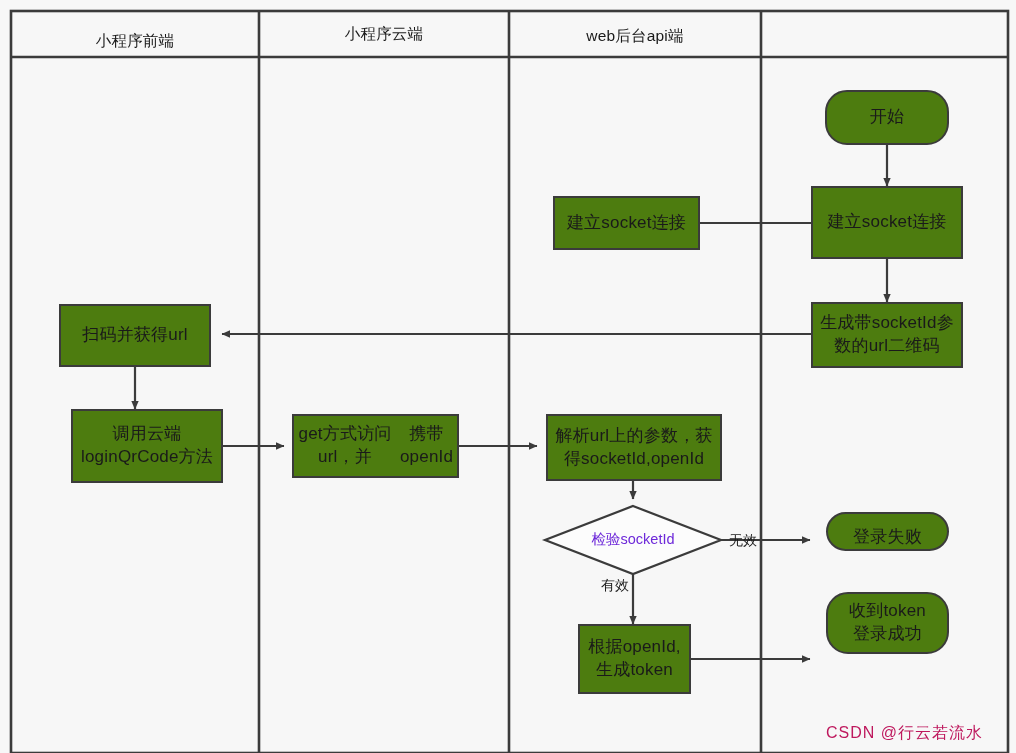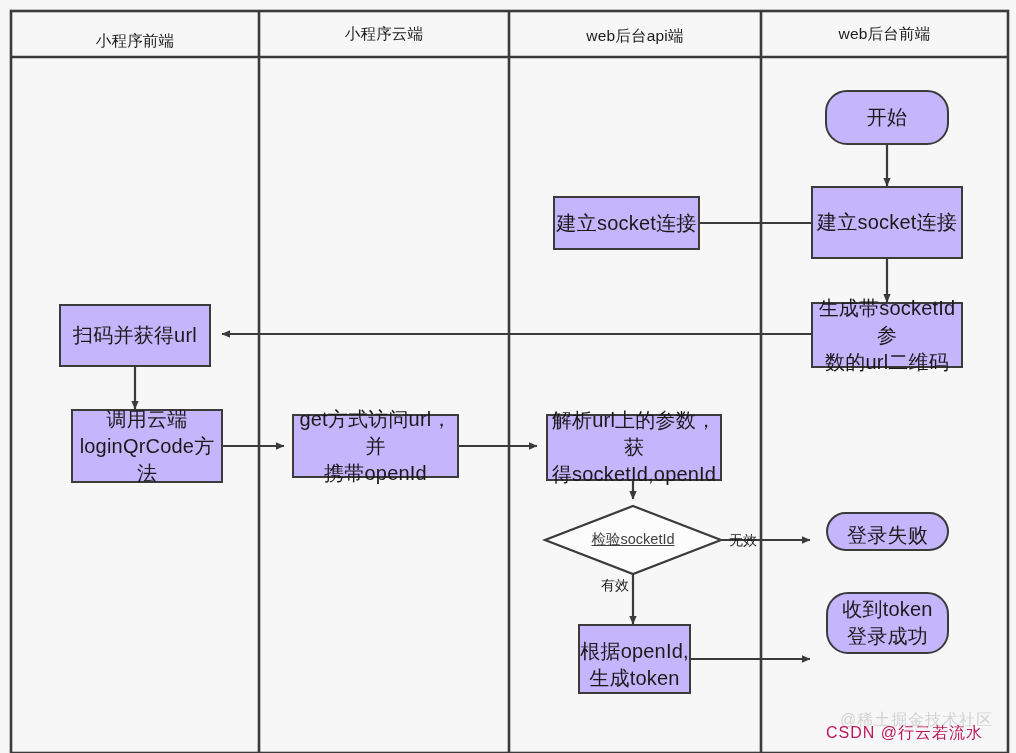--- a/index.html
+++ b/index.html
@@ -23,50 +23,49 @@
   svg.layer {
     position: absolute;
     left: 0;
     top: 0;
     width: 1016px;
     height: 753px;
   }
   .node {
     position: absolute;
     box-sizing: border-box;
-    background: #c4b5fd;
+    background: #4d7c0f;
     border: 2px solid #3b3b3b;
     display: flex;
     align-items: center;
     justify-content: center;
     text-align: center;
     color: #1a1a1a;
-    font-size: 20px;
+    font-size: 17px;
     line-height: 1.35;
     letter-spacing: 0.2px;
   }
   .node.terminal {
     border-radius: 22px;
   }
   .node.lane-header {
     border: none;
     background: transparent;
     font-size: 15.5px;
   }
   .diamond-label {
     position: absolute;
     display: flex;
     align-items: center;
     justify-content: center;
     text-align: center;
-    color: #404040;
+    color: #6d28d9;
     font-size: 14.5px;
     line-height: 1.35;
     pointer-events: none;
-    text-decoration: underline;
   }
   .edge-label {
     position: absolute;
     color: #1a1a1a;
     font-size: 14px;
     line-height: 1;
     white-space: nowrap;
   }
   .watermark {
     position: absolute;
@@ -138,23 +137,20 @@
 
   <div class="node lane-header" style="left:11px;top:11px;width:248px;height:60px;">
     <span>小程序前端</span>
   </div>
   <div class="node lane-header" style="left:259px;top:11px;width:250px;height:46px;">
     <span>小程序云端</span>
   </div>
   <div class="node lane-header" style="left:509px;top:11px;width:252px;height:51px;">
     <span>web后台api端</span>
   </div>
-  <div class="node lane-header" style="left:761px;top:11px;width:247px;height:46px;">
-    <span>web后台前端</span>
-  </div>
 
   <div class="node terminal" style="left:825px;top:90px;width:124px;height:55px;">
     <span>开始</span>
   </div>
 
   <div class="node" style="left:811px;top:186px;width:152px;height:73px;">
     <span>建立socket连接</span>
   </div>
 
   <div class="node" style="left:553px;top:196px;width:147px;height:54px;">
@@ -168,47 +164,46 @@
 
   <div class="node" style="left:59px;top:304px;width:152px;height:63px;">
     <span>扫码并获得url</span>
   </div>
 
   <div class="node" style="left:71px;top:409px;width:152px;height:74px;flex-direction:column;">
     <span>调用云端</span>
     <span>loginQrCode方法</span>
   </div>
 
-  <div class="node" style="left:292px;top:414px;width:167px;height:64px;flex-direction:column;">
+  <div class="node" style="left:292px;top:414px;width:167px;height:64px;flex-direction:row;">
     <span>get方式访问url，并</span>
     <span>携带openId</span>
   </div>
 
   <div class="node" style="left:546px;top:414px;width:176px;height:67px;flex-direction:column;">
     <span>解析url上的参数，获</span>
     <span>得socketId,openId</span>
   </div>
 
   <div class="diamond-label" style="left:545px;top:506px;width:176px;height:68px;">
     <span>检验socketId</span>
   </div>
 
   <div class="node terminal" style="left:826px;top:512px;width:123px;height:39px;align-items:flex-end;">
     <span>登录失败</span>
   </div>
 
-  <div class="node" style="left:578px;top:624px;width:113px;height:70px;flex-direction:column;justify-content:flex-end;">
+  <div class="node" style="left:578px;top:624px;width:113px;height:70px;flex-direction:column;">
     <span>根据openId,</span>
     <span>生成token</span>
   </div>
 
   <div class="node terminal" style="left:826px;top:592px;width:123px;height:62px;flex-direction:column;">
     <span>收到token</span>
     <span>登录成功</span>
   </div>
 
   <div class="edge-label" style="left:729px;top:533px;">无效</div>
   <div class="edge-label" style="left:601px;top:578px;">有效</div>
 
-  <div class="watermark wm-a">@稀土掘金技术社区</div>
   <div class="watermark wm-b">CSDN @行云若流水</div>
 
 </div>
 
 </body></html>

